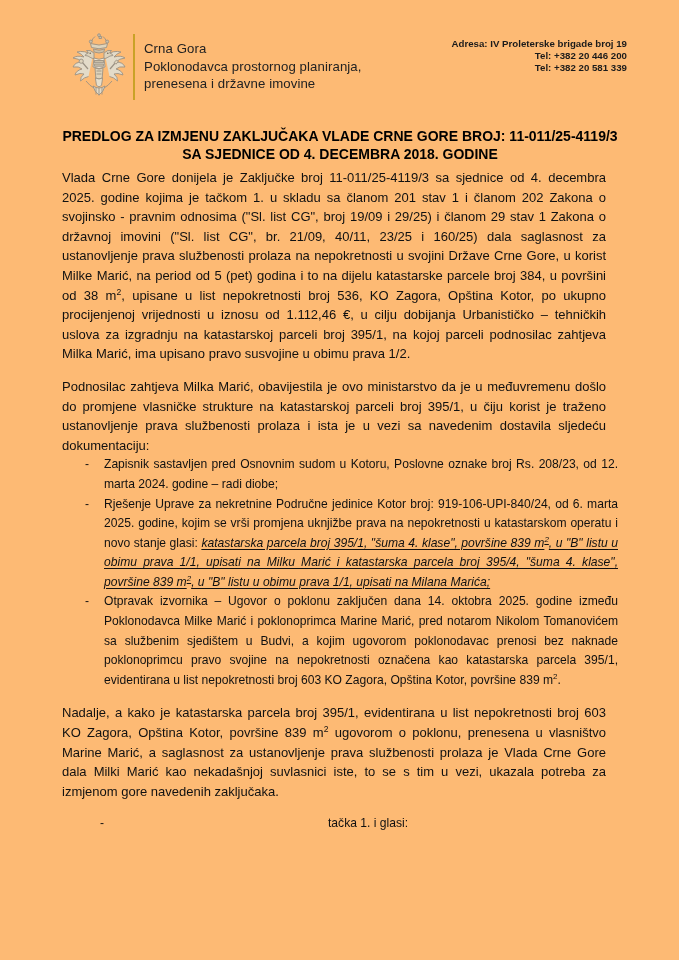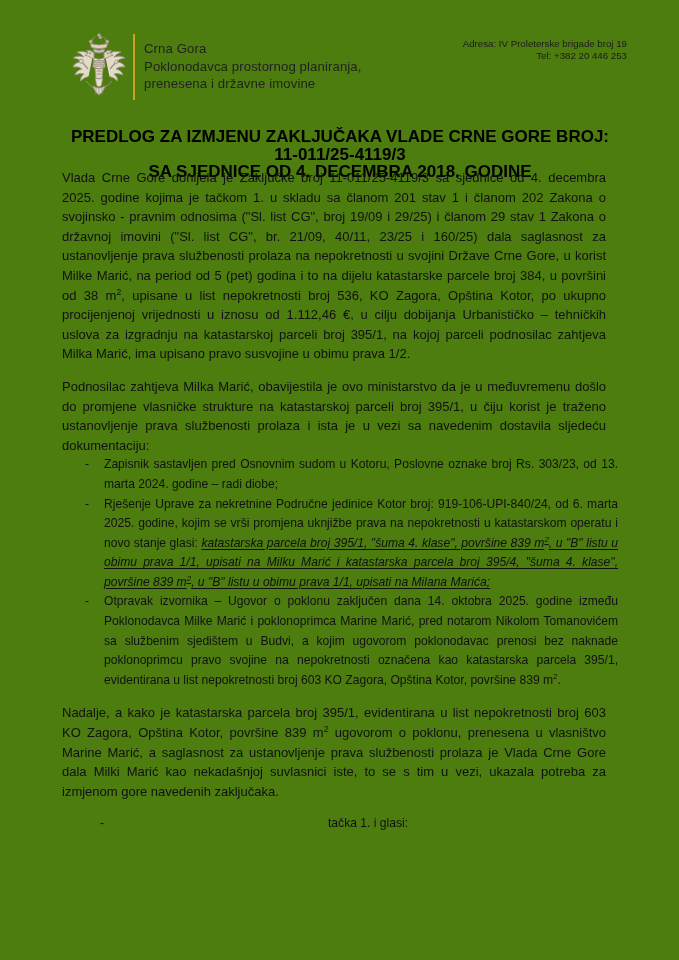--- a/index.html
+++ b/index.html
@@ -13,21 +13,21 @@
     font-family: "Liberation Sans", sans-serif;
     color: #111111;
     -webkit-font-smoothing: antialiased;
   }
   .page {
     position: relative;
     width: 679px;
     height: 960px;
     box-sizing: border-box;
     overflow: hidden;
-    background: #4d7c0f;
+    background: #fdba74;
   }
 
   
   .letterhead {
     position: absolute;
     left: 0; top: 0;
     width: 679px;
     height: 112px;
   }
   .emblem-block {
@@ -55,31 +55,32 @@
   .org-name .ln { display:block; white-space: nowrap; }
 
   .contact {
     position: absolute;
     right: 52px; top: 38px;
     width: 300px;
     text-align: right;
     font-size: 9.7px;
     line-height: 12.2px;
     color: #1b1b1b;
+    font-weight: bold;
   }
   .contact .ln { display:block; }
 
   
   .doc-title {
     position: absolute;
     left: 62px; top: 128px;
     width: 556px;
     text-align: center;
     font-weight: bold;
-    font-size: 17px;
+    font-size: 14px;
     line-height: 17.5px;
     color: #000;
   }
   .doc-title .ln { display:block; }
 
   
   .body-area {
     position: absolute;
     left: 62px; top: 168px;
     width: 556px;
@@ -178,37 +179,38 @@
     <div class="gold-rule"></div>
 
     <div class="org-name">
       <span class="ln">Crna Gora</span>
       <span class="ln">Poklonodavca prostornog planiranja,</span>
       <span class="ln">prenesena i državne imovine</span>
     </div>
 
     <div class="contact">
       <span class="ln">Adresa: IV Proleterske brigade broj 19</span>
-      <span class="ln">Tel: +382 20 446 253</span>
+      <span class="ln">Tel: +382 20 446 200</span>
+      <span class="ln">Tel: +382 20 581 339</span>
     </div>
   </div>
 
   <div class="doc-title">
     <span class="ln">PREDLOG ZA IZMJENU ZAKLJUČAKA VLADE CRNE GORE BROJ: 11-011/25-4119/3</span>
     <span class="ln">SA SJEDNICE OD 4. DECEMBRA 2018. GODINE</span>
   </div>
 
   <div class="body-area">
 
     <p class="para"><span>Vlada Crne Gore donijela je Zaključke broj 11-011/25-4119/3 sa sjednice od 4. decembra 2025. godine kojima je tačkom 1. u skladu sa članom 201 stav 1 i članom 202 Zakona o svojinsko - pravnim odnosima ("Sl. list CG", broj 19/09 i 29/25) i članom 29 stav 1 Zakona o državnoj imovini ("Sl. list CG", br. 21/09, 40/11, 23/25 i 160/25) dala saglasnost za ustanovljenje prava službenosti prolaza na nepokretnosti u svojini Države Crne Gore, u korist Milke Marić, na period od 5 (pet) godina i to na dijelu katastarske parcele broj 384, u površini od 38 m</span><sup>2</sup><span>, upisane u list nepokretnosti broj 536, KO Zagora, Opština Kotor, po ukupno procijenjenoj vrijednosti u iznosu od 1.112,46 €, u cilju dobijanja Urbanističko – tehničkih uslova za izgradnju na katastarskoj parceli broj 395/1, na kojoj parceli podnosilac zahtjeva Milka Marić, ima upisano pravo susvojine u obimu prava 1/2.</span></p>
 
     <p class="para tight">Podnosilac zahtjeva Milka Marić, obavijestila je ovo ministarstvo da je u međuvremenu došlo do promjene vlasničke strukture na katastarskoj parceli broj 395/1, u čiju korist je traženo ustanovljenje prava službenosti prolaza i ista je u vezi sa navedenim dostavila sljedeću dokumentaciju:</p>
 
     <ul class="dash-list">
-      <li><span>Zapisnik sastavljen pred Osnovnim sudom u Kotoru, Poslovne oznake broj Rs. 303/23, od 13. marta 2024. godine – radi diobe;</span></li>
+      <li><span>Zapisnik sastavljen pred Osnovnim sudom u Kotoru, Poslovne oznake broj Rs. 208/23, od 12. marta 2024. godine – radi diobe;</span></li>
       <li><span>Rješenje Uprave za nekretnine Područne jedinice Kotor broj: 919-106-UPI-840/24, od 6. marta 2025. godine, kojim se vrši promjena uknjižbe prava na nepokretnosti u katastarskom operatu i novo stanje glasi: </span><span class="ital-ul">katastarska parcela broj 395/1, "šuma 4. klase", površine 839 m</span><sup class="ital-ul">2</sup><span class="ital-ul">, u "B" listu u obimu prava 1/1, upisati na Milku Marić i katastarska parcela broj 395/4, "šuma 4. klase", površine 839 m</span><sup class="ital-ul">2</sup><span class="ital-ul">, u "B" listu u obimu prava 1/1, upisati na Milana Marića;</span></li>
       <li><span>Otpravak izvornika – Ugovor o poklonu zaključen dana 14. oktobra 2025. godine između Poklonodavca Milke Marić i poklonoprimca Marine Marić, pred notarom Nikolom Tomanovićem sa službenim sjedištem u Budvi, a kojim ugovorom poklonodavac prenosi bez naknade poklonoprimcu pravo svojine na nepokretnosti označena kao katastarska parcela 395/1, evidentirana u list nepokretnosti broj 603 KO Zagora, Opština Kotor, površine 839 m</span><sup>2</sup><span>.</span></li>
     </ul>
 
     <p class="para"><span>Nadalje, a kako je katastarska parcela broj 395/1, evidentirana u list nepokretnosti broj 603 KO Zagora, Opština Kotor, površine 839 m</span><sup>2</sup><span> ugovorom o poklonu, prenesena u vlasništvo Marine Marić, a saglasnost za ustanovljenje prava službenosti prolaza je Vlada Crne Gore dala Milki Marić kao nekadašnjoj suvlasnici iste, to se s tim u vezi, ukazala potreba za izmjenom gore navedenih zaključaka.</span></p>
 
 
     <ul class="dash-list sub last">
       <li>tačka 1. i glasi:</li>
     </ul>

